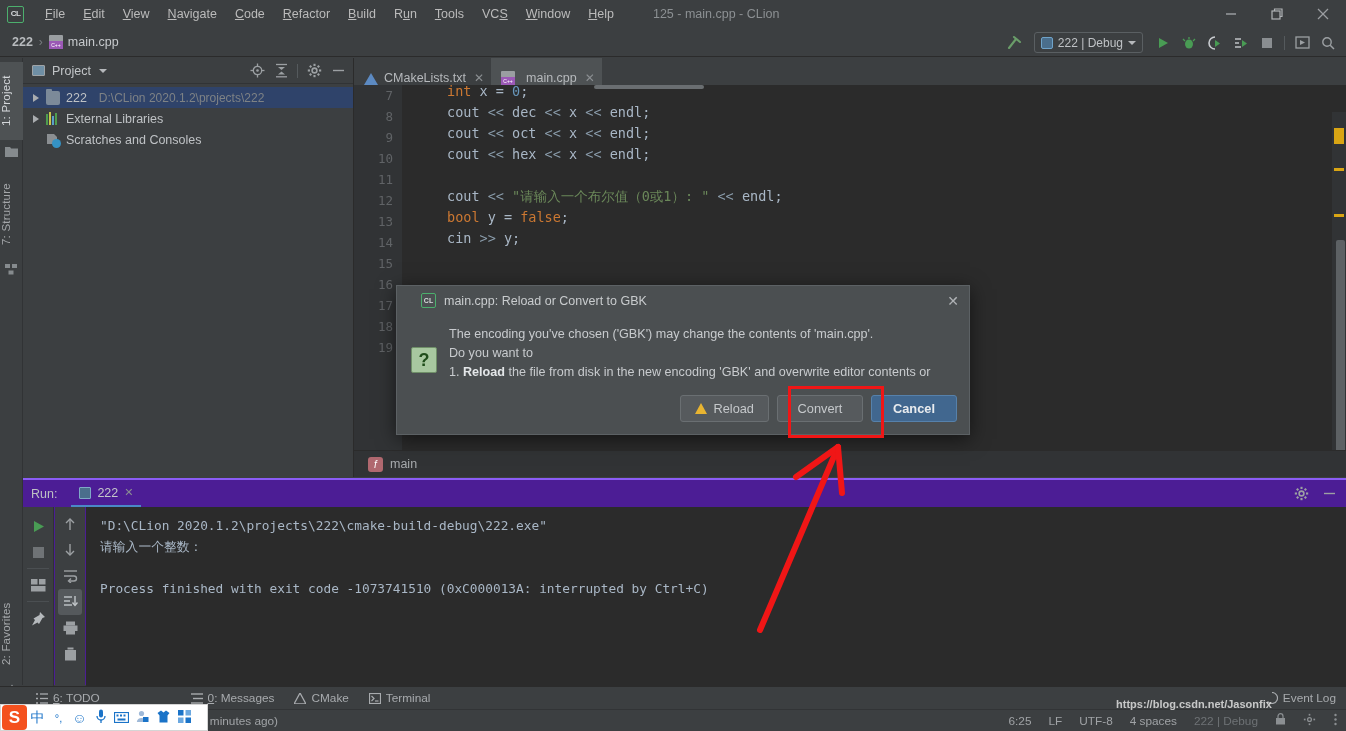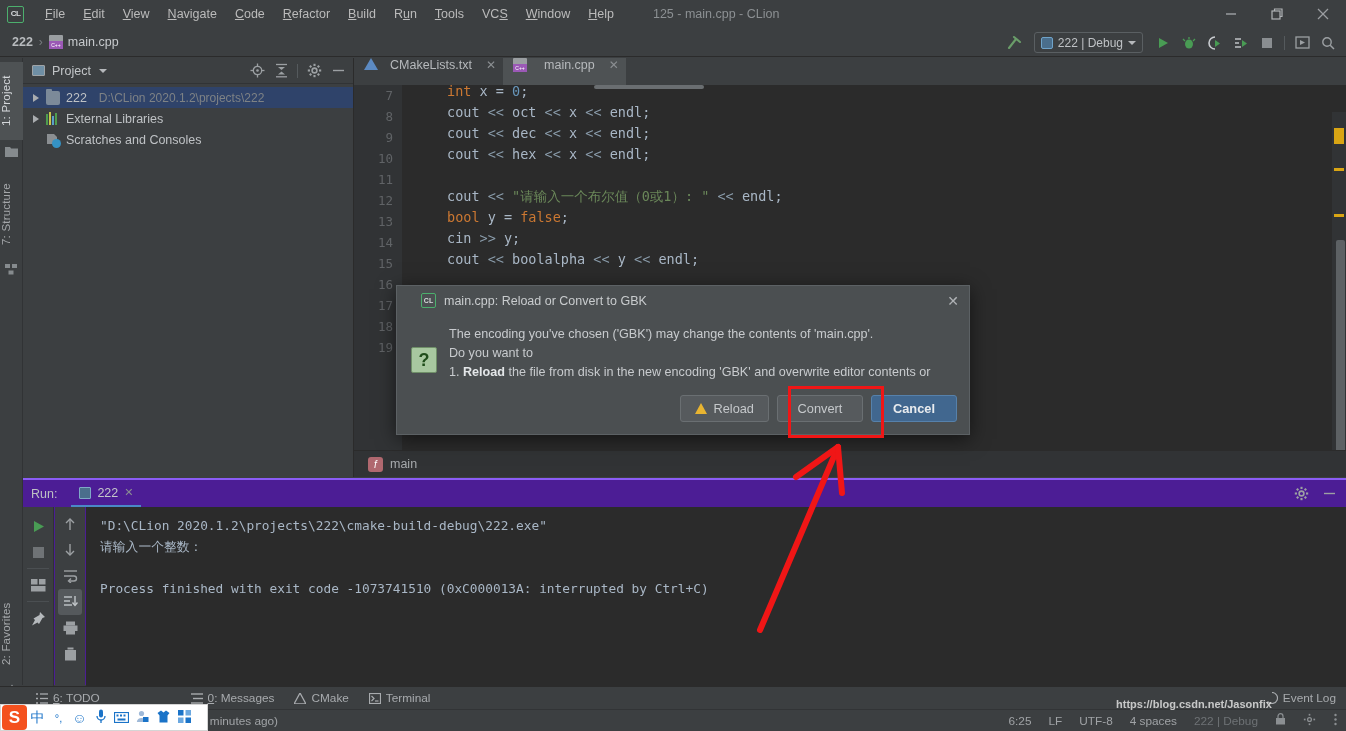--- a/index.html
+++ b/index.html
@@ -135,21 +135,21 @@
     border-radius: 50%; background: #3592c4;
   }
   .node-path { color: #7e8285; margin-left: 12px; font-size: 12px; }
 
   
   .editor-wrap {
     position: absolute; left: 354px; top: 58px; width: 992px; height: 419px; background: #2b2b2b;
   }
   .tabbar { height: 27px; background: #3c3f41; display: flex; align-items: stretch; }
   .etab {
-    display: flex; align-items: flex-start; padding: 0 7px 0 10px; gap: 12px;
+    display: flex; align-items: flex-end; padding: 0 7px 0 10px; gap: 6px;
     font-size: 12.5px; color: #b6b9bc; position: relative;
   }
   .etab.active { background: #4e5254; }
   .etab .x { color: #8b8f92; font-size: 12px; margin-left: 2px; }
   .cmake-ico {
     width: 0; height: 0; border-left: 7px solid transparent; border-right: 7px solid transparent;
     border-bottom: 12px solid #5c8ac2;
   }
   .code-area {
     position: absolute; left: 0; top: 27px; width: 992px; height: 365px; background: #2b2b2b;
@@ -532,28 +532,27 @@
         <div class="gline">13</div>
         <div class="gline">14</div>
         <div class="gline">15</div>
         <div class="gline">16</div>
         <div class="gline">17</div>
         <div class="gline">18</div>
         <div class="gline">19</div>
       </div>
       <div class="codelines">
         <div class="cline" style="margin-top:-4px"><span class="k">int</span> <span class="id">x</span> <span class="op">=</span> <span class="num">0</span><span class="sc">;</span></div>
+        <div class="cline"><span class="id">cout</span> <span class="fn">&lt;&lt;</span> <span class="id">dec</span> <span class="fn">&lt;&lt;</span> <span class="id">x</span> <span class="fn">&lt;&lt;</span> <span class="id">endl</span><span class="sc">;</span></div>
         <div class="cline"><span class="id">cout</span> <span class="fn">&lt;&lt;</span> <span class="id">oct</span> <span class="fn">&lt;&lt;</span> <span class="id">x</span> <span class="fn">&lt;&lt;</span> <span class="id">endl</span><span class="sc">;</span></div>
-        <div class="cline"><span class="id">cout</span> <span class="fn">&lt;&lt;</span> <span class="id">dec</span> <span class="fn">&lt;&lt;</span> <span class="id">x</span> <span class="fn">&lt;&lt;</span> <span class="id">endl</span><span class="sc">;</span></div>
         <div class="cline"><span class="id">cout</span> <span class="fn">&lt;&lt;</span> <span class="id">hex</span> <span class="fn">&lt;&lt;</span> <span class="id">x</span> <span class="fn">&lt;&lt;</span> <span class="id">endl</span><span class="sc">;</span></div>
         <div class="cline"></div>
         <div class="cline"><span class="id">cout</span> <span class="fn">&lt;&lt;</span> <span class="s">"请输入一个布尔值（0或1）: "</span> <span class="fn">&lt;&lt;</span> <span class="id">endl</span><span class="sc">;</span></div>
         <div class="cline"><span class="k">bool</span> <span class="id">y</span> <span class="op">=</span> <span class="k">false</span><span class="sc">;</span></div>
         <div class="cline"><span class="id">cin</span> <span class="fn">&gt;&gt;</span> <span class="id">y</span><span class="sc">;</span></div>
-        <div class="cline"><span class="id">cout</span> <span class="fn">&lt;&lt;</span> <span class="id">boolalpha</span> <span class="fn">&lt;&lt;</span> <span class="id">y</span> <span class="fn">&lt;&lt;</span> <span class="id">endl</span><span class="sc">;</span></div>
       </div>
       <div class="markerbar">
         <div class="mk" style="top:16px; height:16px;"></div>
         <div class="mk" style="top:56px; height:3px;"></div>
         <div class="mk" style="top:102px; height:3px;"></div>
         <div class="scrollthumb" style="top:128px; height:230px;"></div>
       </div>
       <div style="position:absolute;left:240px;top:0;width:110px;height:4px;background:#6a6e71;border-radius:2px;"></div>
     </div>
 

